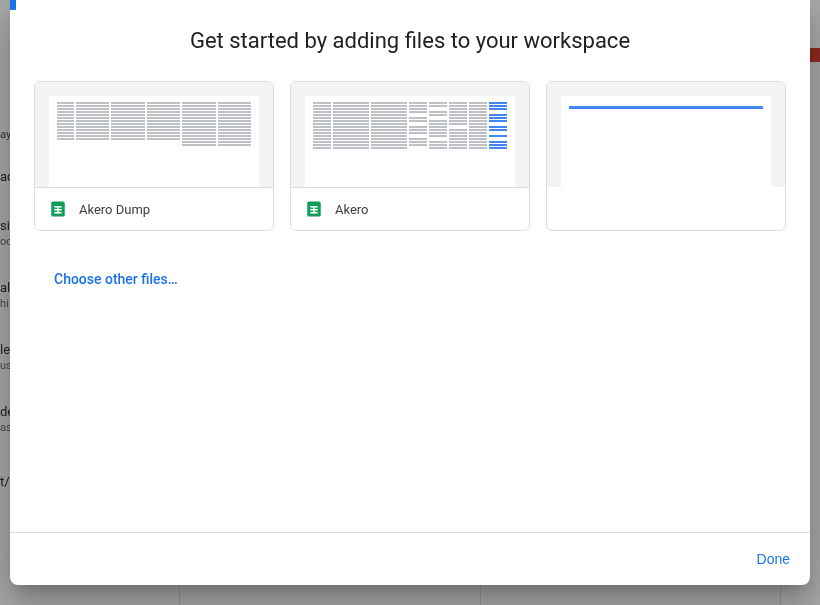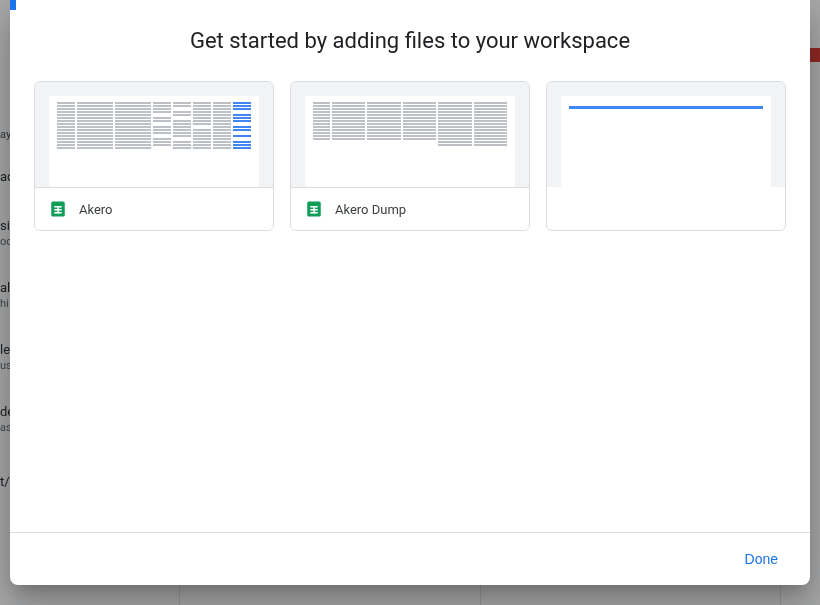--- a/index.html
+++ b/index.html
@@ -207,21 +207,21 @@
       font-size: 14px;
       font-weight: 500;
       cursor: pointer;
       padding: 8px 0;
       margin-left: 20px;
       display: inline-block;
     }
     
     .modal-footer {
       border-top: 1px solid #dadce0;
-      padding: 10px 20px;
+      padding: 10px 8px;
       display: flex;
       justify-content: flex-end;
     }
     
     .done-btn {
       color: #1a73e8;
       font-size: 14px;
       font-weight: 500;
       background: none;
       border: none;
@@ -276,20 +276,157 @@
     
     <div class="cards-row">
 
       <div class="file-card">
         <div class="file-thumb">
           <div class="thumb-page">
             <div class="thumb-row">
                 <div class="thumb-cell short"></div>
                 <div class="thumb-cell"></div>
                 <div class="thumb-cell"></div>
+                <div class="thumb-cell"></div>
+                <div class="thumb-cell"></div>
+                <div class="thumb-cell"></div>
+              </div>
+            <div class="thumb-row">
+                <div class="thumb-cell short"></div>
+                <div class="thumb-cell"></div>
+                <div class="thumb-cell"></div>
+                <div class="thumb-cell"></div>
+                <div class="thumb-cell"></div>
+                <div class="thumb-cell"></div>
+              </div>
+            <div class="thumb-row">
+                <div class="thumb-cell short"></div>
+                <div class="thumb-cell"></div>
+                <div class="thumb-cell"></div>
+                <div class="thumb-cell"></div>
+                <div class="thumb-cell"></div>
+                <div class="thumb-cell"></div>
+              </div>
+            <div class="thumb-row">
+                <div class="thumb-cell short"></div>
+                <div class="thumb-cell"></div>
+                <div class="thumb-cell"></div>
+                <div class="thumb-cell"></div>
+                <div class="thumb-cell"></div>
+                <div class="thumb-cell"></div>
+              </div>
+            <div class="thumb-row">
+                <div class="thumb-cell short"></div>
+                <div class="thumb-cell"></div>
+                <div class="thumb-cell"></div>
+                <div class="thumb-cell"></div>
+                <div class="thumb-cell"></div>
+                <div class="thumb-cell"></div>
+              </div>
+            <div class="thumb-row">
+                <div class="thumb-cell short"></div>
+                <div class="thumb-cell"></div>
+                <div class="thumb-cell"></div>
+                <div class="thumb-cell"></div>
+                <div class="thumb-cell"></div>
+                <div class="thumb-cell"></div>
+              </div>
+            <div class="thumb-row">
+                <div class="thumb-cell short"></div>
+                <div class="thumb-cell"></div>
+                <div class="thumb-cell"></div>
+                <div class="thumb-cell"></div>
+                <div class="thumb-cell"></div>
+                <div class="thumb-cell"></div>
+              </div>
+            <div class="thumb-row">
+                <div class="thumb-cell short"></div>
+                <div class="thumb-cell"></div>
+                <div class="thumb-cell"></div>
+                <div class="thumb-cell"></div>
+                <div class="thumb-cell"></div>
+                <div class="thumb-cell"></div>
+              </div>
+            <div class="thumb-row">
+                <div class="thumb-cell short"></div>
+                <div class="thumb-cell"></div>
+                <div class="thumb-cell"></div>
+                <div class="thumb-cell"></div>
+                <div class="thumb-cell"></div>
+                <div class="thumb-cell"></div>
+              </div>
+            <div class="thumb-row">
+                <div class="thumb-cell short"></div>
+                <div class="thumb-cell"></div>
+                <div class="thumb-cell"></div>
+                <div class="thumb-cell"></div>
+                <div class="thumb-cell"></div>
+                <div class="thumb-cell"></div>
+              </div>
+            <div class="thumb-row">
+                <div class="thumb-cell short"></div>
+                <div class="thumb-cell"></div>
+                <div class="thumb-cell"></div>
+                <div class="thumb-cell"></div>
+                <div class="thumb-cell"></div>
+                <div class="thumb-cell"></div>
+              </div>
+            <div class="thumb-row">
+                <div class="thumb-cell short"></div>
+                <div class="thumb-cell"></div>
+                <div class="thumb-cell"></div>
+                <div class="thumb-cell"></div>
+                <div class="thumb-cell"></div>
+                <div class="thumb-cell"></div>
+              </div>
+            <div class="thumb-row">
+                <div class="thumb-cell short"></div>
+                <div class="thumb-cell"></div>
+                <div class="thumb-cell"></div>
+                <div class="thumb-cell"></div>
+                <div class="thumb-cell"></div>
+                <div class="thumb-cell"></div>
+              </div>
+            <div class="thumb-row">
+                <div class="thumb-cell short o"></div>
+                <div class="thumb-cell o"></div>
+                <div class="thumb-cell o"></div>
+                <div class="thumb-cell o"></div>
+                <div class="thumb-cell"></div>
+                <div class="thumb-cell"></div>
+              </div>
+            <div class="thumb-row">
+                <div class="thumb-cell short o"></div>
+                <div class="thumb-cell o"></div>
+                <div class="thumb-cell o"></div>
+                <div class="thumb-cell o"></div>
+                <div class="thumb-cell"></div>
+                <div class="thumb-cell"></div>
+              </div>
+          </div>
+        </div>
+        <div class="file-footer">
+          <svg class="sheets-icon" viewBox="0 0 24 24">
+            <rect x="3" y="2" width="18" height="20" rx="2" fill="#0f9d58"></rect>
+            <rect x="7" y="8" width="10" height="2" fill="#fff"></rect>
+            <rect x="7" y="12" width="10" height="2" fill="#fff"></rect>
+            <rect x="7" y="16" width="10" height="2" fill="#fff"></rect>
+            <rect x="11" y="8" width="2" height="10" fill="#fff"></rect>
+          </svg>
+          <span class="file-name">Akero Dump</span>
+        </div>
+      </div>
+
+      <div class="file-card">
+        <div class="file-thumb">
+          <div class="thumb-page">
+            <div class="thumb-row">
+                <div class="thumb-cell short"></div>
+                <div class="thumb-cell"></div>
+                <div class="thumb-cell"></div>
                 <div class="thumb-cell short"></div>
                 <div class="thumb-cell short"></div>
                 <div class="thumb-cell short"></div>
                 <div class="thumb-cell short"></div>
                 <div class="thumb-cell short blue"></div>
               </div>
             <div class="thumb-row">
                 <div class="thumb-cell short"></div>
                 <div class="thumb-cell"></div>
                 <div class="thumb-cell"></div>
@@ -449,163 +586,27 @@
             <rect x="7" y="16" width="10" height="2" fill="#fff"></rect>
             <rect x="11" y="8" width="2" height="10" fill="#fff"></rect>
           </svg>
           <span class="file-name">Akero</span>
         </div>
       </div>
 
       <div class="file-card">
         <div class="file-thumb">
           <div class="thumb-page">
-            <div class="thumb-row">
-                <div class="thumb-cell short"></div>
-                <div class="thumb-cell"></div>
-                <div class="thumb-cell"></div>
-                <div class="thumb-cell"></div>
-                <div class="thumb-cell"></div>
-                <div class="thumb-cell"></div>
-              </div>
-            <div class="thumb-row">
-                <div class="thumb-cell short"></div>
-                <div class="thumb-cell"></div>
-                <div class="thumb-cell"></div>
-                <div class="thumb-cell"></div>
-                <div class="thumb-cell"></div>
-                <div class="thumb-cell"></div>
-              </div>
-            <div class="thumb-row">
-                <div class="thumb-cell short"></div>
-                <div class="thumb-cell"></div>
-                <div class="thumb-cell"></div>
-                <div class="thumb-cell"></div>
-                <div class="thumb-cell"></div>
-                <div class="thumb-cell"></div>
-              </div>
-            <div class="thumb-row">
-                <div class="thumb-cell short"></div>
-                <div class="thumb-cell"></div>
-                <div class="thumb-cell"></div>
-                <div class="thumb-cell"></div>
-                <div class="thumb-cell"></div>
-                <div class="thumb-cell"></div>
-              </div>
-            <div class="thumb-row">
-                <div class="thumb-cell short"></div>
-                <div class="thumb-cell"></div>
-                <div class="thumb-cell"></div>
-                <div class="thumb-cell"></div>
-                <div class="thumb-cell"></div>
-                <div class="thumb-cell"></div>
-              </div>
-            <div class="thumb-row">
-                <div class="thumb-cell short"></div>
-                <div class="thumb-cell"></div>
-                <div class="thumb-cell"></div>
-                <div class="thumb-cell"></div>
-                <div class="thumb-cell"></div>
-                <div class="thumb-cell"></div>
-              </div>
-            <div class="thumb-row">
-                <div class="thumb-cell short"></div>
-                <div class="thumb-cell"></div>
-                <div class="thumb-cell"></div>
-                <div class="thumb-cell"></div>
-                <div class="thumb-cell"></div>
-                <div class="thumb-cell"></div>
-              </div>
-            <div class="thumb-row">
-                <div class="thumb-cell short"></div>
-                <div class="thumb-cell"></div>
-                <div class="thumb-cell"></div>
-                <div class="thumb-cell"></div>
-                <div class="thumb-cell"></div>
-                <div class="thumb-cell"></div>
-              </div>
-            <div class="thumb-row">
-                <div class="thumb-cell short"></div>
-                <div class="thumb-cell"></div>
-                <div class="thumb-cell"></div>
-                <div class="thumb-cell"></div>
-                <div class="thumb-cell"></div>
-                <div class="thumb-cell"></div>
-              </div>
-            <div class="thumb-row">
-                <div class="thumb-cell short"></div>
-                <div class="thumb-cell"></div>
-                <div class="thumb-cell"></div>
-                <div class="thumb-cell"></div>
-                <div class="thumb-cell"></div>
-                <div class="thumb-cell"></div>
-              </div>
-            <div class="thumb-row">
-                <div class="thumb-cell short"></div>
-                <div class="thumb-cell"></div>
-                <div class="thumb-cell"></div>
-                <div class="thumb-cell"></div>
-                <div class="thumb-cell"></div>
-                <div class="thumb-cell"></div>
-              </div>
-            <div class="thumb-row">
-                <div class="thumb-cell short"></div>
-                <div class="thumb-cell"></div>
-                <div class="thumb-cell"></div>
-                <div class="thumb-cell"></div>
-                <div class="thumb-cell"></div>
-                <div class="thumb-cell"></div>
-              </div>
-            <div class="thumb-row">
-                <div class="thumb-cell short"></div>
-                <div class="thumb-cell"></div>
-                <div class="thumb-cell"></div>
-                <div class="thumb-cell"></div>
-                <div class="thumb-cell"></div>
-                <div class="thumb-cell"></div>
-              </div>
-            <div class="thumb-row">
-                <div class="thumb-cell short o"></div>
-                <div class="thumb-cell o"></div>
-                <div class="thumb-cell o"></div>
-                <div class="thumb-cell o"></div>
-                <div class="thumb-cell"></div>
-                <div class="thumb-cell"></div>
-              </div>
-            <div class="thumb-row">
-                <div class="thumb-cell short o"></div>
-                <div class="thumb-cell o"></div>
-                <div class="thumb-cell o"></div>
-                <div class="thumb-cell o"></div>
-                <div class="thumb-cell"></div>
-                <div class="thumb-cell"></div>
-              </div>
-          </div>
-        </div>
-        <div class="file-footer">
-          <svg class="sheets-icon" viewBox="0 0 24 24">
-            <rect x="3" y="2" width="18" height="20" rx="2" fill="#0f9d58"></rect>
-            <rect x="7" y="8" width="10" height="2" fill="#fff"></rect>
-            <rect x="7" y="12" width="10" height="2" fill="#fff"></rect>
-            <rect x="7" y="16" width="10" height="2" fill="#fff"></rect>
-            <rect x="11" y="8" width="2" height="10" fill="#fff"></rect>
-          </svg>
-          <span class="file-name">Akero Dump</span>
-        </div>
-      </div>
-
-      <div class="file-card">
-        <div class="file-thumb">
-          <div class="thumb-page">
             <div style="height:4px;"></div>
             <div class="thumb-header-line"></div>
           </div>
         </div>
       </div>
 
     </div>
     
+    <span class="choose-link">Choose other files…</span>
   </div>
 
   <div class="modal-footer">
     <button class="done-btn">Done</button>
   </div>
 </div>
 
 </body></html>

